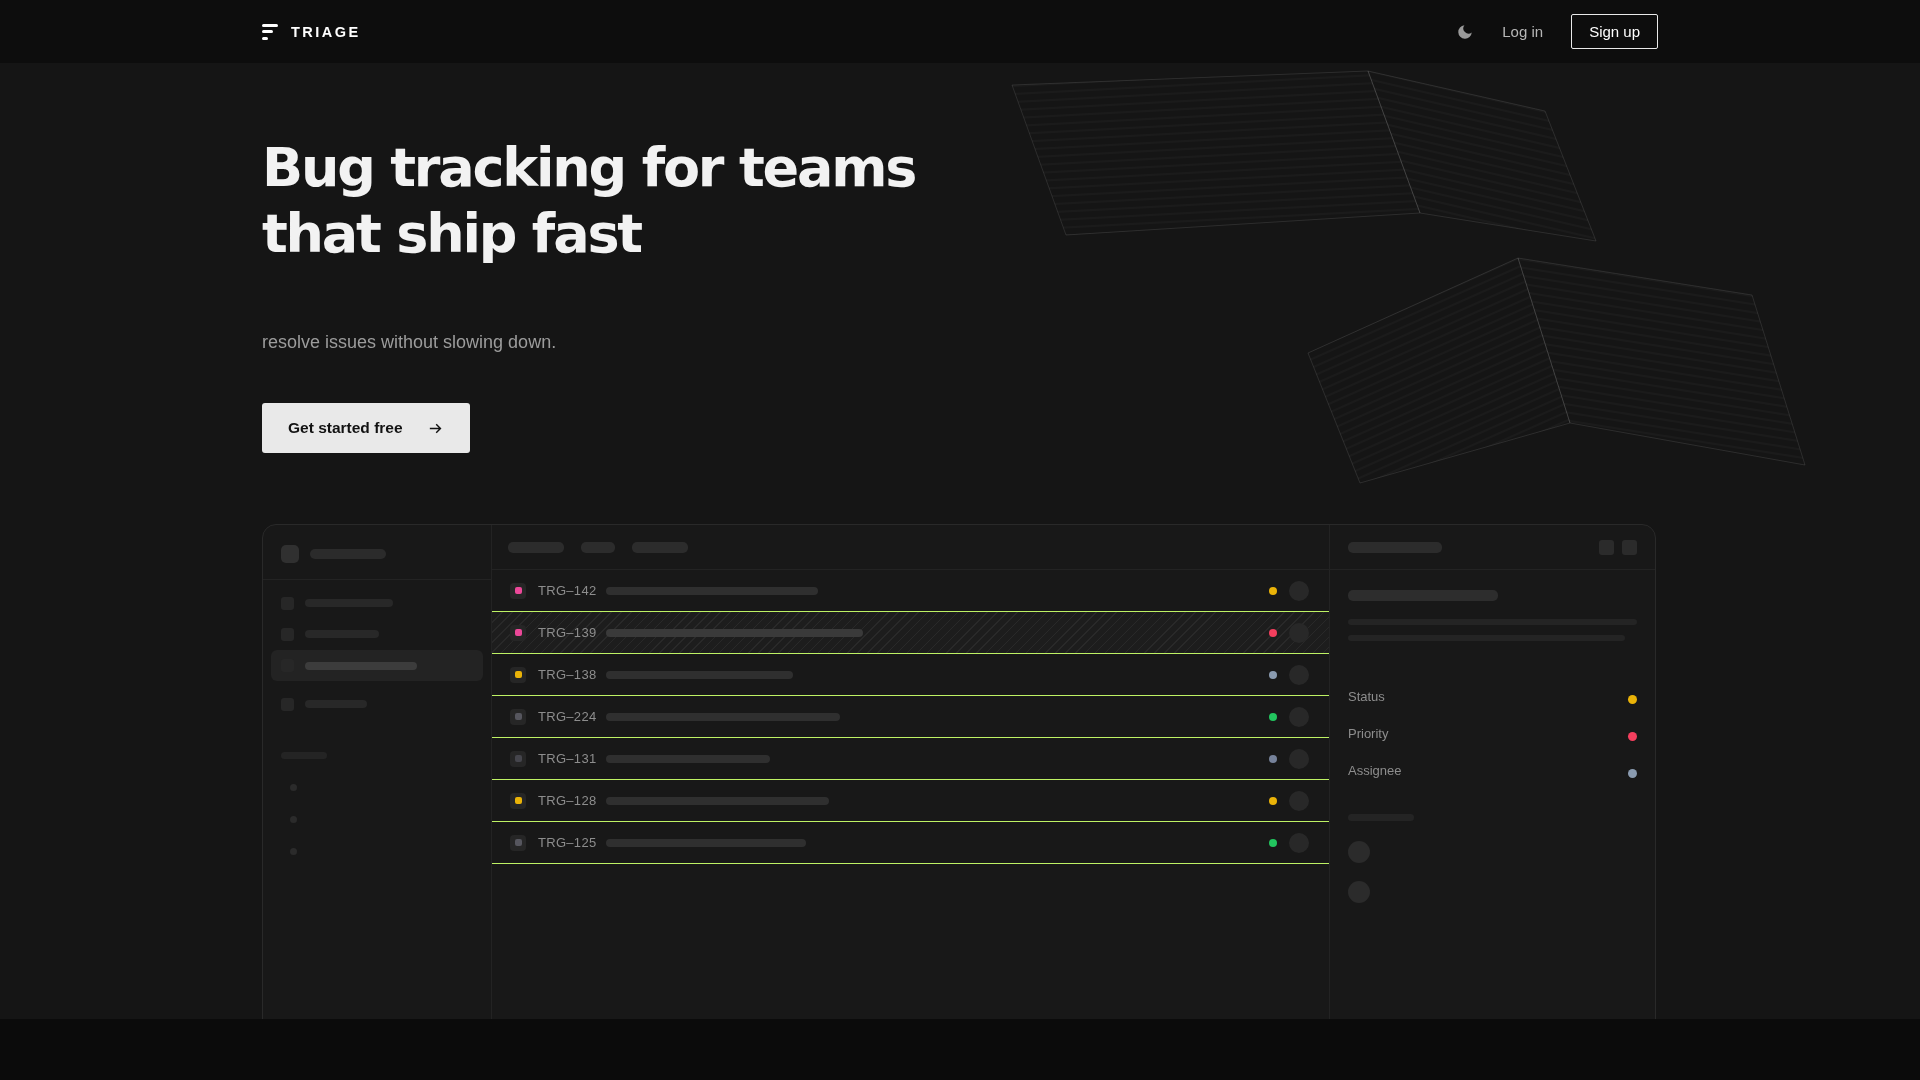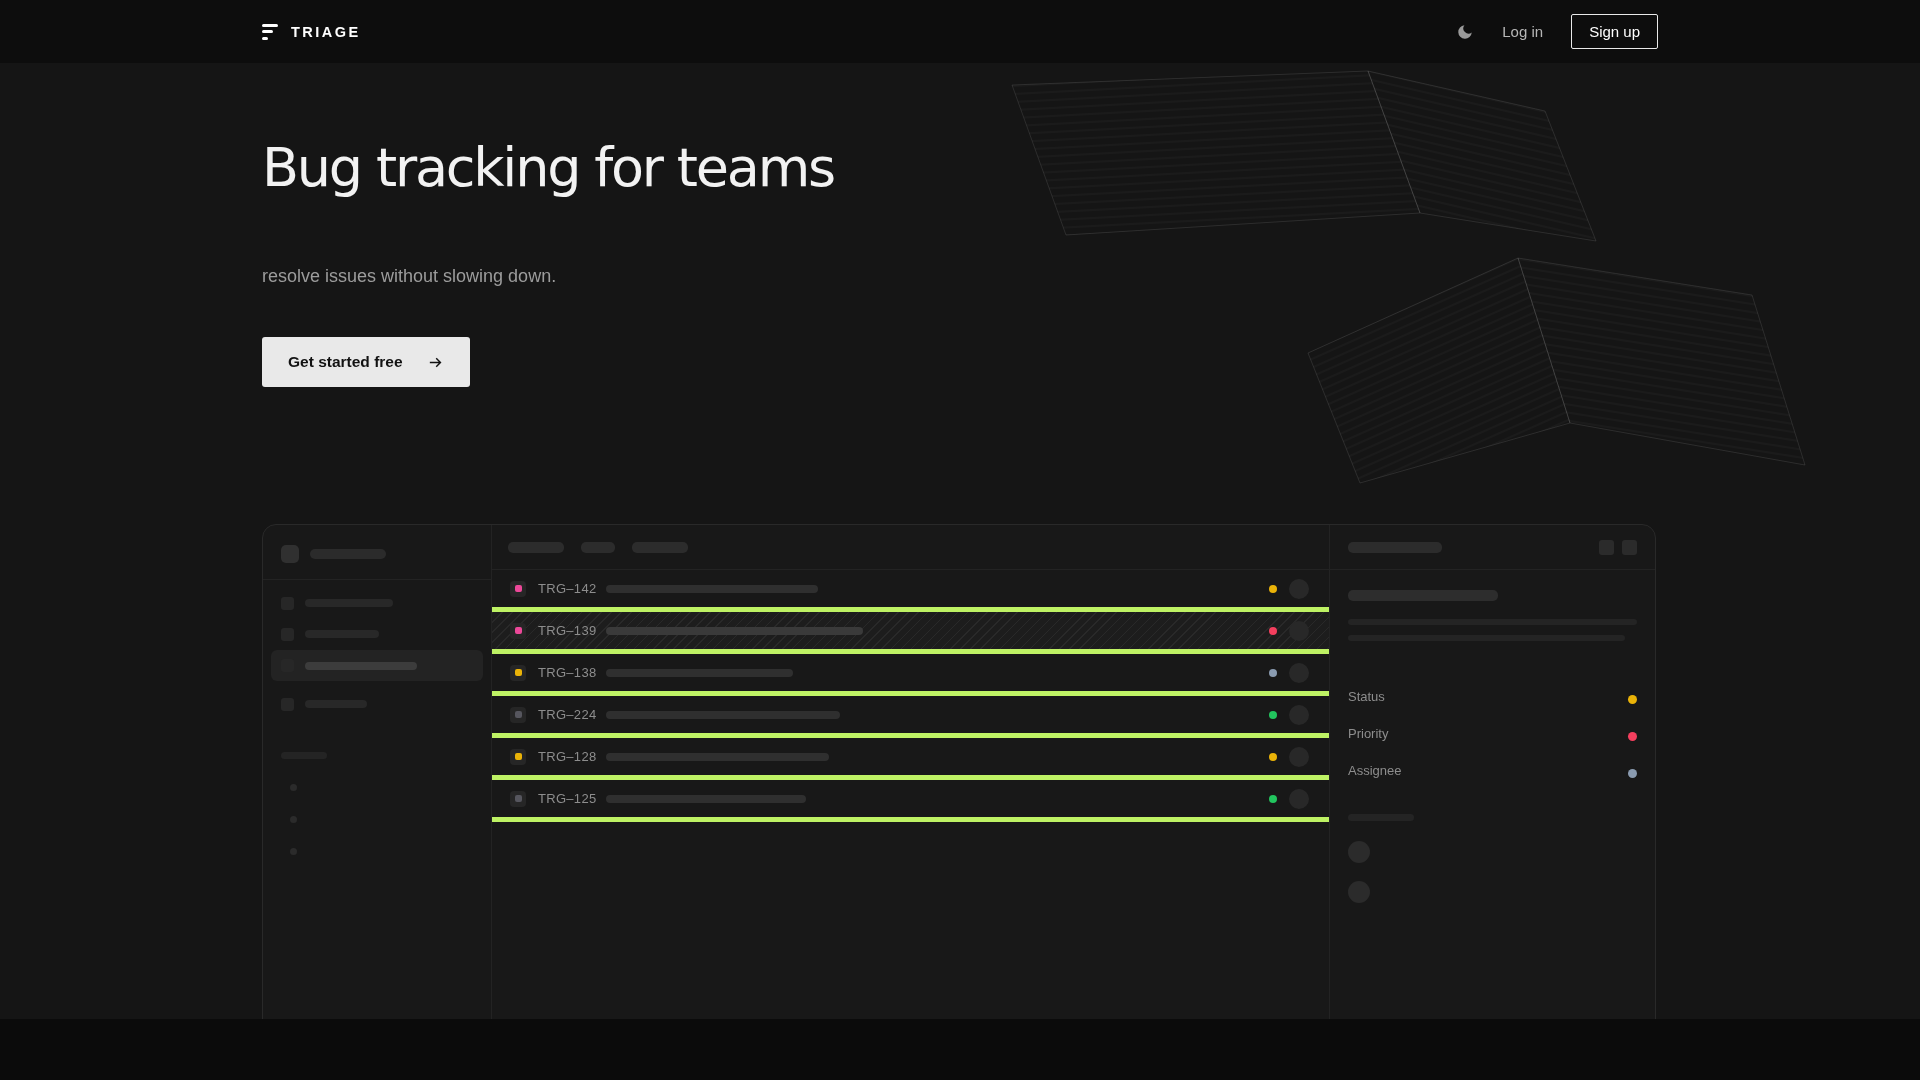--- a/index.html
+++ b/index.html
@@ -32,21 +32,21 @@
     border:1px solid #e9e9e9; border-radius:2px; padding:8px 17px; cursor:pointer;
   }
 
   
   .hero { position:relative; height:956px; overflow:hidden; }
   .deco-svg { position:absolute; left:0; top:0; width:1920px; height:956px; pointer-events:none; }
   .hero-content { position:relative; z-index:2; }
   .hero-title {
     padding-top:72px;
     font-family:"DejaVu Sans", sans-serif;
-    font-weight:400; font-size:54px; line-height:66px; letter-spacing:-2.2px;
+    font-weight:700; font-size:54px; line-height:66px; letter-spacing:-2.2px;
     color:#f2f2f2;
   }
   .hero-sub { margin-top:30px; font-size:18px; line-height:30px; color:#9c9c9c; }
   .cta-btn {
     margin-top:46px; display:inline-flex; align-items:center; gap:24px;
     background:#e9e9e9; color:#121212; border:none; border-radius:3px;
     padding:0 26px; height:50px; font-family:inherit; font-size:15.5px; font-weight:700;
     cursor:pointer;
   }
   .cta-btn svg { width:17px; height:17px; stroke:#121212; stroke-width:2; fill:none; }
@@ -70,21 +70,21 @@
   .side-row .bar { height:8px; background:#282828; border-radius:4px; }
   .side-row.active { background:#232323; border-radius:6px; margin:8px -10px 0; padding:9px 10px; height:auto; }
   .side-row.active .bar { background:#3c3c3c; }
   .side-small { width:46px; height:7px; background:#242424; border-radius:4px; margin-top:40px; }
   .side-dot { width:7px; height:7px; border-radius:50%; background:#2b2b2b; margin:25px 0 0 9px; }
 
   
   .pv-main { flex:1; min-width:0; }
   .main-head { height:45px; display:flex; align-items:center; gap:17px; padding:0 16px; border-bottom:1px solid #232323; }
   .main-head .bar { height:11px; background:#2c2c2c; border-radius:5px; }
-  .issue-row { height:42px; display:flex; align-items:center; padding-left:18px; border-bottom:5px solid #bef264; position:relative; }
+  .issue-row { height:42px; display:flex; align-items:center; padding-left:18px; border-bottom:1px solid #bef264; position:relative; }
   .issue-row.hl {
     background-color:rgba(255,255,255,0.022);
     background-image:repeating-linear-gradient(135deg, rgba(255,255,255,0.055) 0 1px, transparent 1px 7px);
   }
   .ibox { width:16px; height:16px; border-radius:4px; background:#262626; display:flex; align-items:center; justify-content:center; flex-shrink:0; }
   .ibox i { display:block; width:7px; height:7px; border-radius:2px; background:var(--icon,#555); }
   .iid { margin-left:12px; width:68px; font-size:13px; letter-spacing:0.3px; color:#8d8d8d; flex-shrink:0; }
   .ibar { height:8px; border-radius:4px; background:#2f2f2f; width:var(--bw,200px); }
   .issue-row.hl .ibar { background:#3a3a3a; }
   .idot { position:absolute; right:52px; width:8px; height:8px; border-radius:50%; background:var(--dot,#555); }
@@ -156,20 +156,21 @@
     </defs>
     <polygon points="1012,22 1368,8 1420,150 1066,172" fill="url(#p1)" stroke="rgba(255,255,255,0.10)" stroke-width="1"></polygon>
     <polygon points="1368,8 1545,48 1596,178 1420,150" fill="url(#p2)" stroke="rgba(255,255,255,0.10)" stroke-width="1"></polygon>
     <polygon points="1308,290 1518,195 1570,360 1360,420" fill="url(#p3)" stroke="rgba(255,255,255,0.10)" stroke-width="1"></polygon>
     <polygon points="1518,195 1752,232 1805,402 1570,360" fill="url(#p4)" stroke="rgba(255,255,255,0.10)" stroke-width="1"></polygon>
   </svg>
 
   <div class="container hero-content">
     <h1 class="hero-title">
       <span>Bug tracking for teams</span><br>
+      <span>that ship fast</span>
     </h1>
     <p class="hero-sub">
       <br>
       <span>resolve issues without slowing down.</span>
     </p>
     <button class="cta-btn">
       <span>Get started free</span>
       <svg viewBox="0 0 24 24">
           <path d="M4 12h15M13 6l6 6-6 6"></path>
         </svg>
@@ -246,20 +247,29 @@
         <div class="issue-row" style="--icon: #56565e; --dot: #22c55e; --bw: 234px;">
           <span class="ibox">
               <i></i>
             </span>
           <span class="iid">TRG–224</span>
           <span class="ibar"></span>
           <span class="idot"></span>
           <span class="iavatar"></span>
         </div>
 
+        <div class="issue-row" style="--icon: #45454c; --dot: #76829a; --bw: 164px;">
+          <span class="ibox">
+              <i></i>
+            </span>
+          <span class="iid">TRG–131</span>
+          <span class="ibar"></span>
+          <span class="idot"></span>
+          <span class="iavatar"></span>
+        </div>
 
         <div class="issue-row" style="--icon: #eab308; --dot: #eab308; --bw: 223px;">
           <span class="ibox">
               <i></i>
             </span>
           <span class="iid">TRG–128</span>
           <span class="ibar"></span>
           <span class="idot"></span>
           <span class="iavatar"></span>
         </div>

